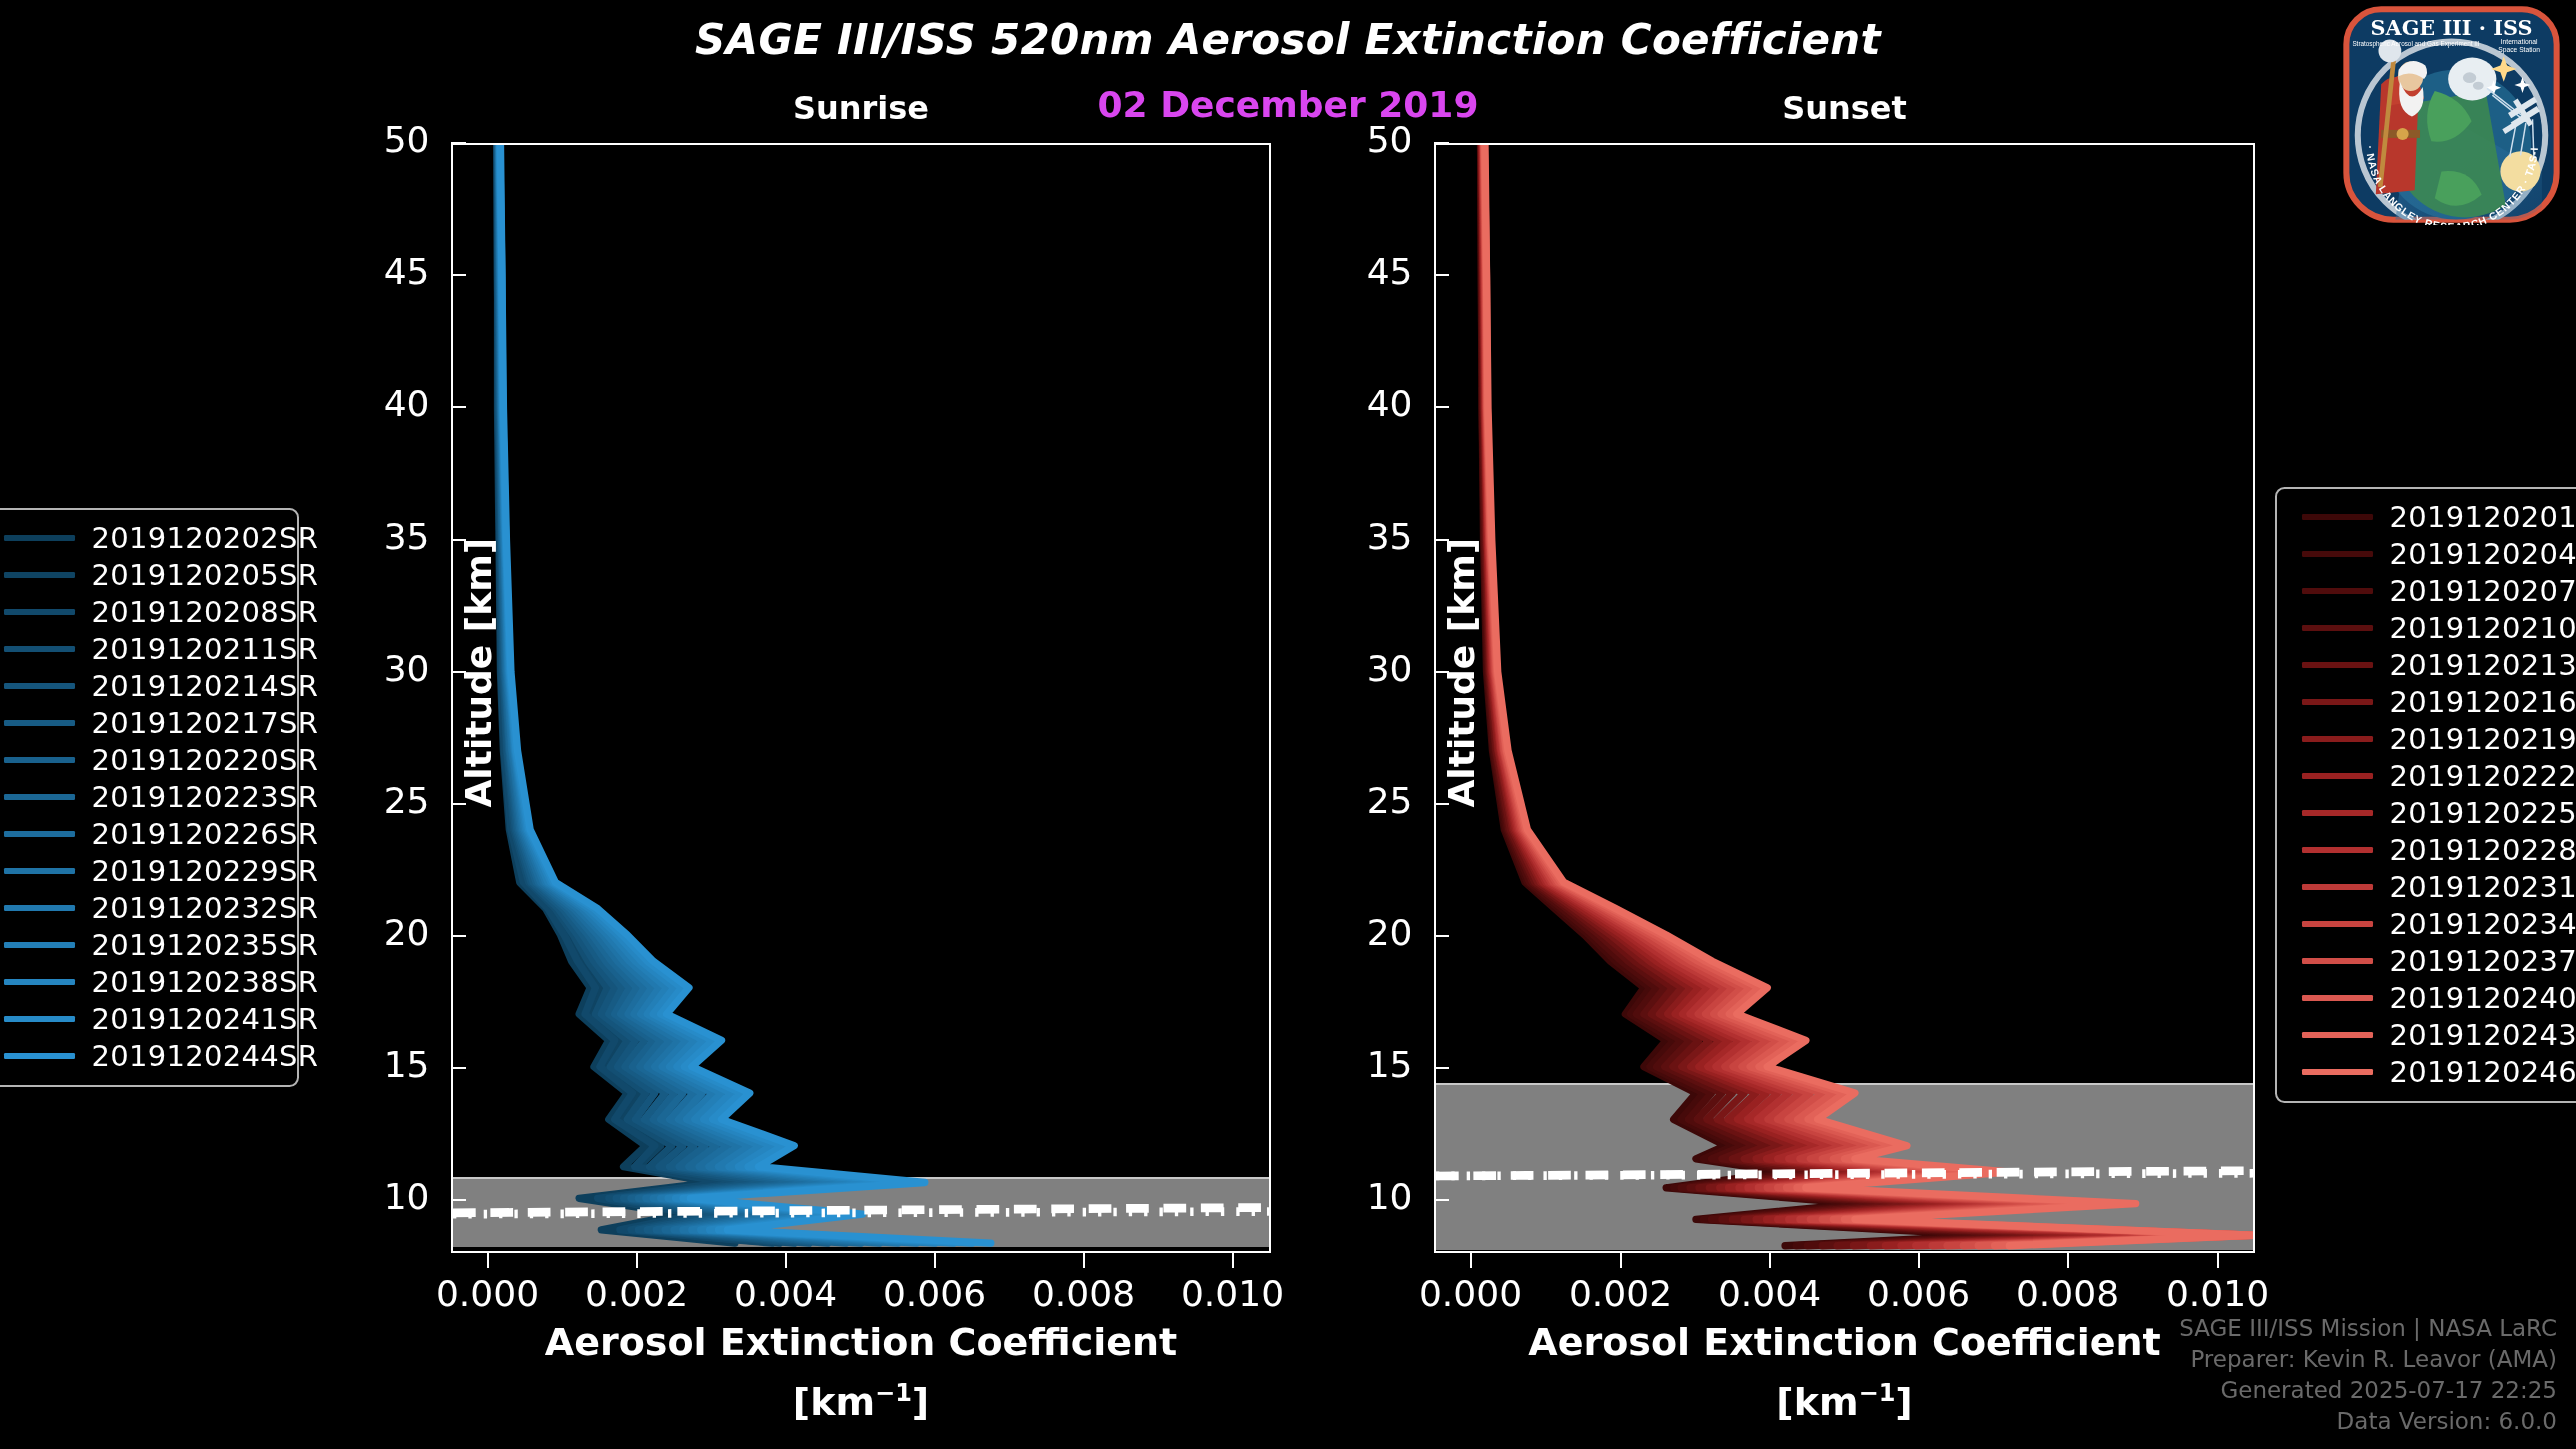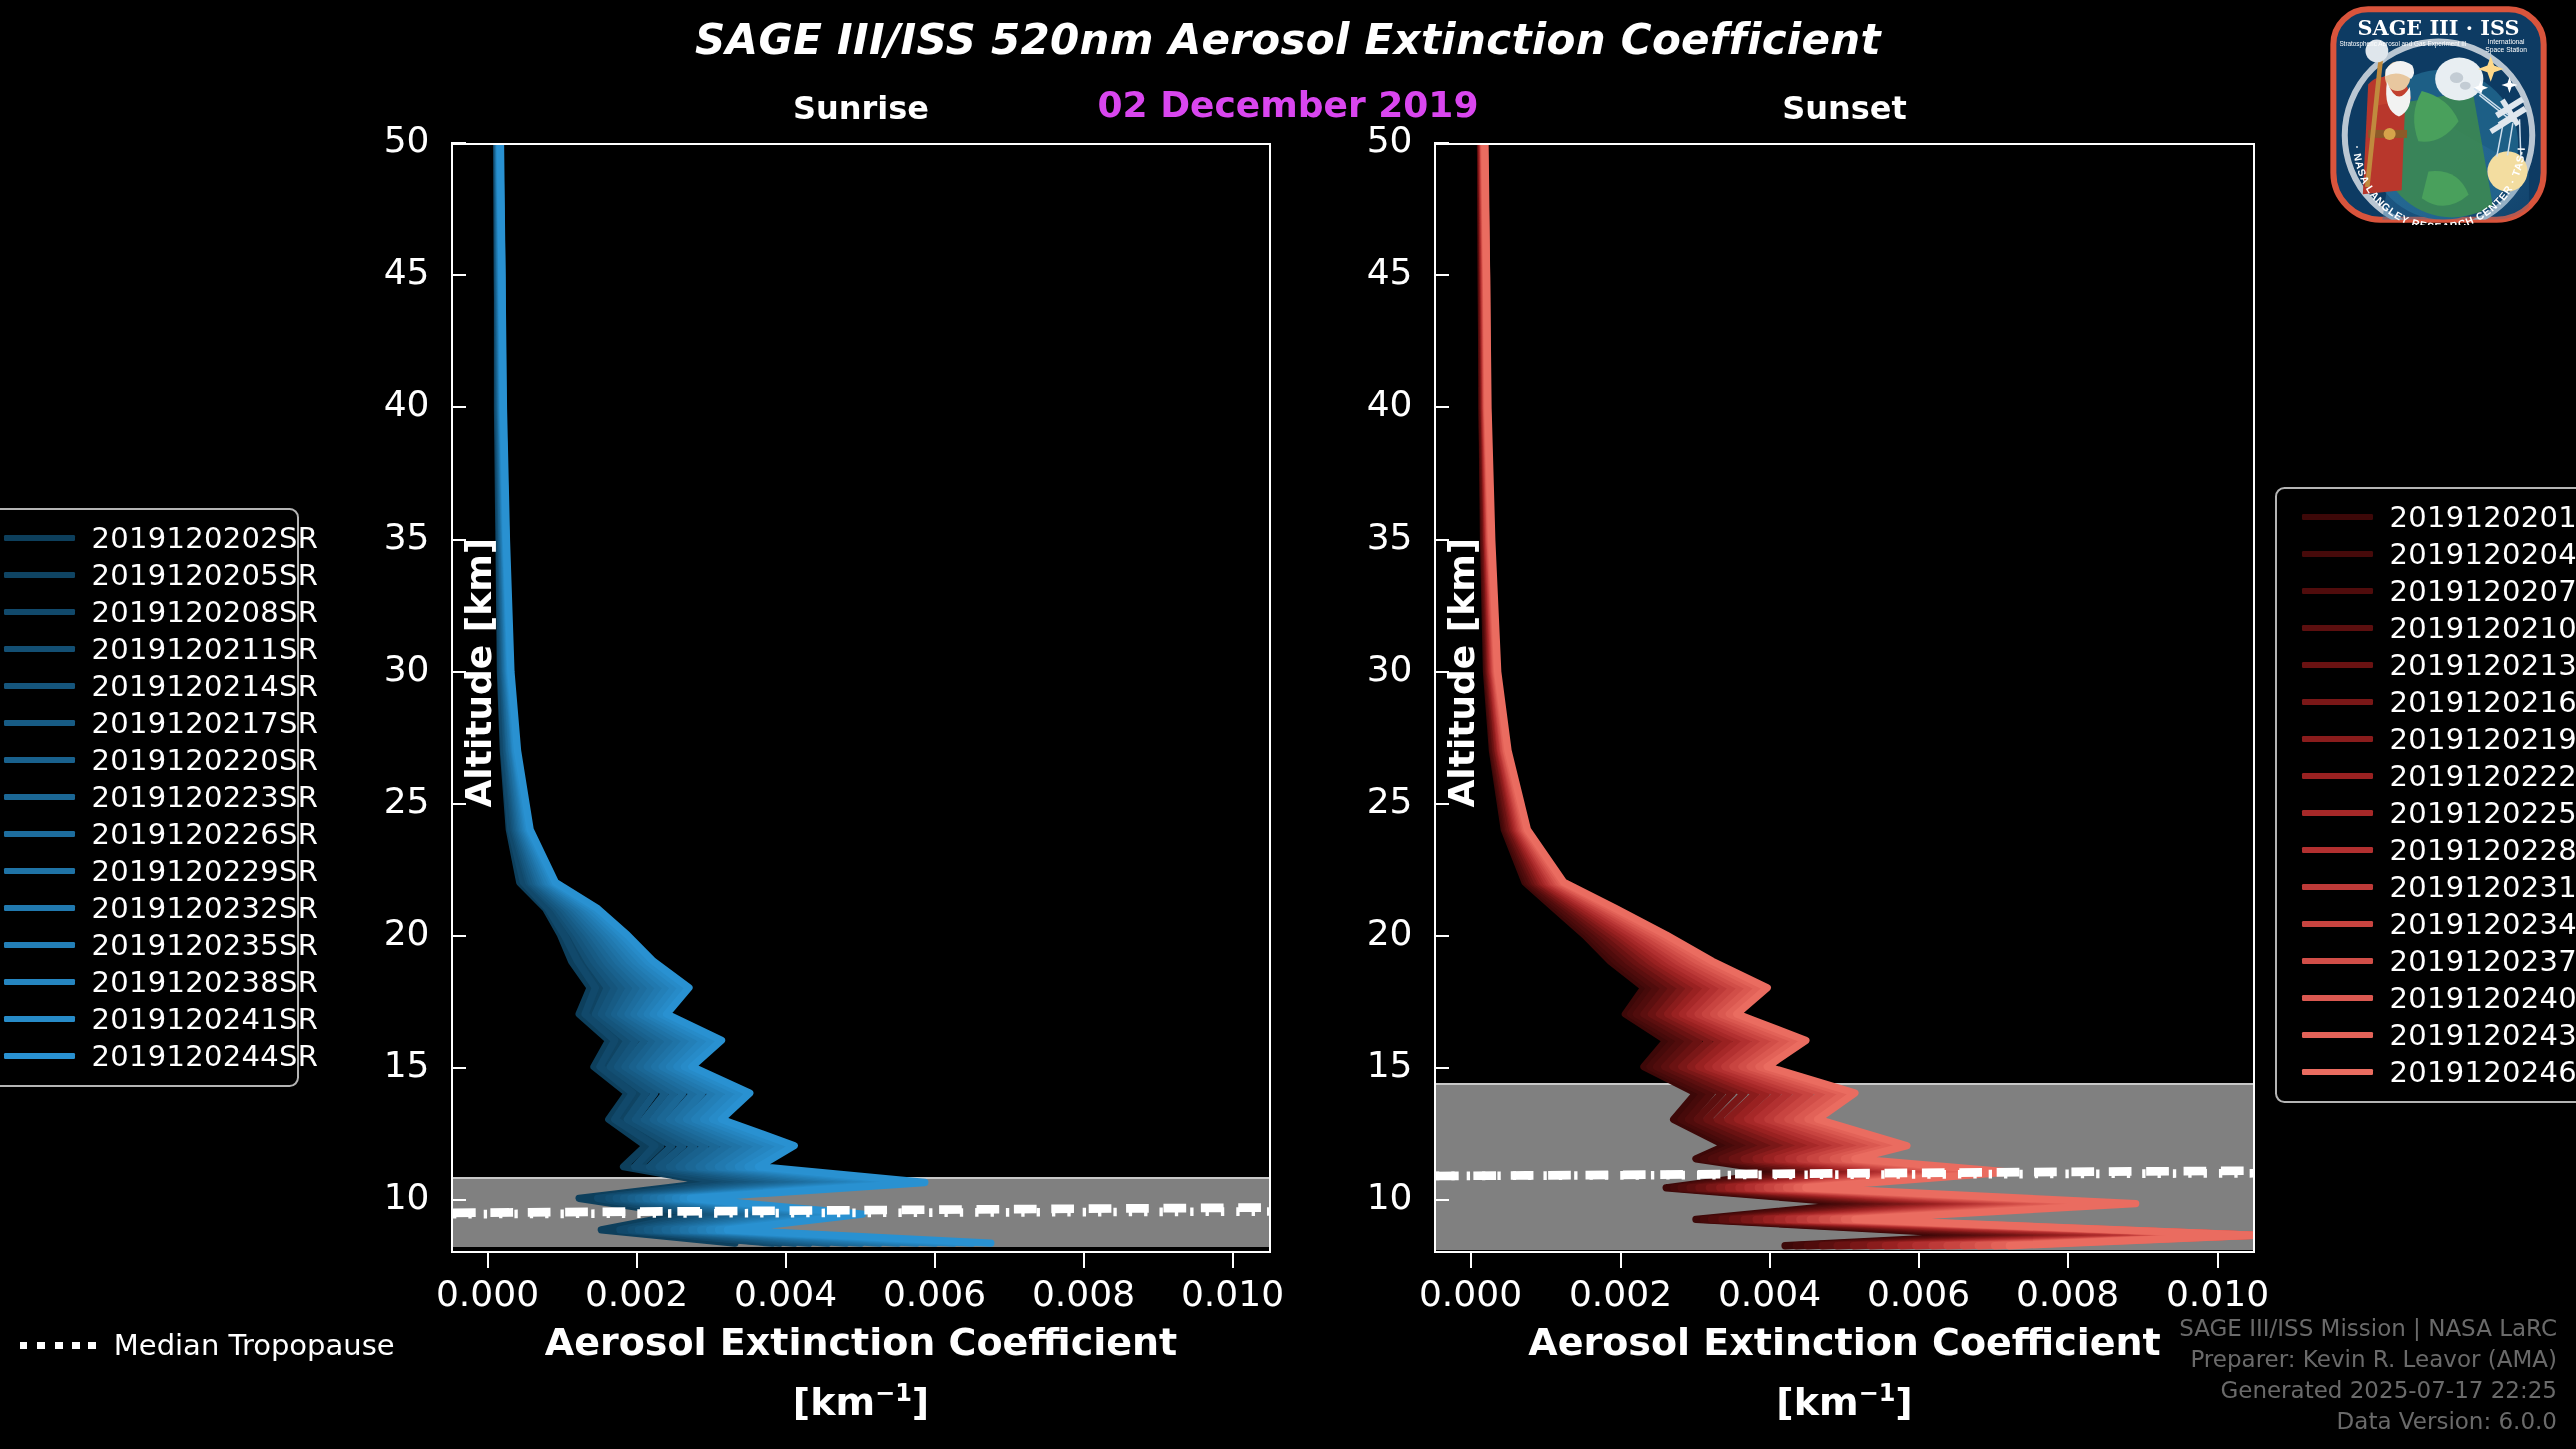--- a/index.html
+++ b/index.html
@@ -65,21 +65,21 @@
   .tl-key .dash.d2{left:42px;width:28px;}
   .tl-key .dot{position:absolute;top:6.7px;width:7.4px;height:7.4px;background:#fff;}
   .tl-key .swatchbox{position:absolute;left:2.7px;top:0;width:72px;height:23px;background:#6e7278;
       border:2px solid #c0c0c0;box-sizing:border-box;}
   .tl-text{font-size:29px;color:#fff;white-space:nowrap;}
 
   
   #credits{right:19px;bottom:12px;text-align:right;font-size:23px;line-height:31px;color:#6a6a6a;}
 
   
-  #mission-patch{right:27px;top:4px;width:221px;height:221px;}
+  #mission-patch{right:14px;top:4px;width:221px;height:221px;}
 </style>
 </head>
 <body>
 
 <div id="main-title" class="abs">SAGE III/ISS 520nm Aerosol Extinction Coefficient</div>
 <div id="date-subtitle" class="abs">02 December 2019</div>
 <div id="sunrise-label" class="abs">Sunrise</div>
 <div id="sunset-label" class="abs">Sunset</div>
 
 <div id="plot-left" class="abs plot-frame">
@@ -394,30 +394,20 @@
       <span class="legend-swatch" style="background:#e26258"></span>
       <span class="legend-text">2019120243SS</span>
     </div>
     <div class="legend-row">
       <span class="legend-swatch" style="background:#ea6c60"></span>
       <span class="legend-text">2019120246SS</span>
     </div>
   </div>
 
 <div id="tropo-legend" class="abs">
-    <div class="tl-row">
-      <span class="tl-key">
-        <span class="dot" style="left:2.7px"></span>
-        <span class="dot" style="left:20px"></span>
-        <span class="dot" style="left:38px"></span>
-        <span class="dot" style="left:55px"></span>
-        <span class="dot" style="left:71px"></span>
-      </span>
-      <span class="tl-text">Median Tropopause</span>
-    </div>
   </div>
 
 <div id="credits" class="abs" style="color: rgb(106, 106, 106);">
     <div>SAGE III/ISS Mission | NASA LaRC</div>
     <div>Preparer: Kevin R. Leavor (AMA)</div>
     <div>Generated 2025-07-17 22:25</div>
     <div>Data Version: 6.0.0</div>
   </div>
 
 <div id="mission-patch" class="abs">

